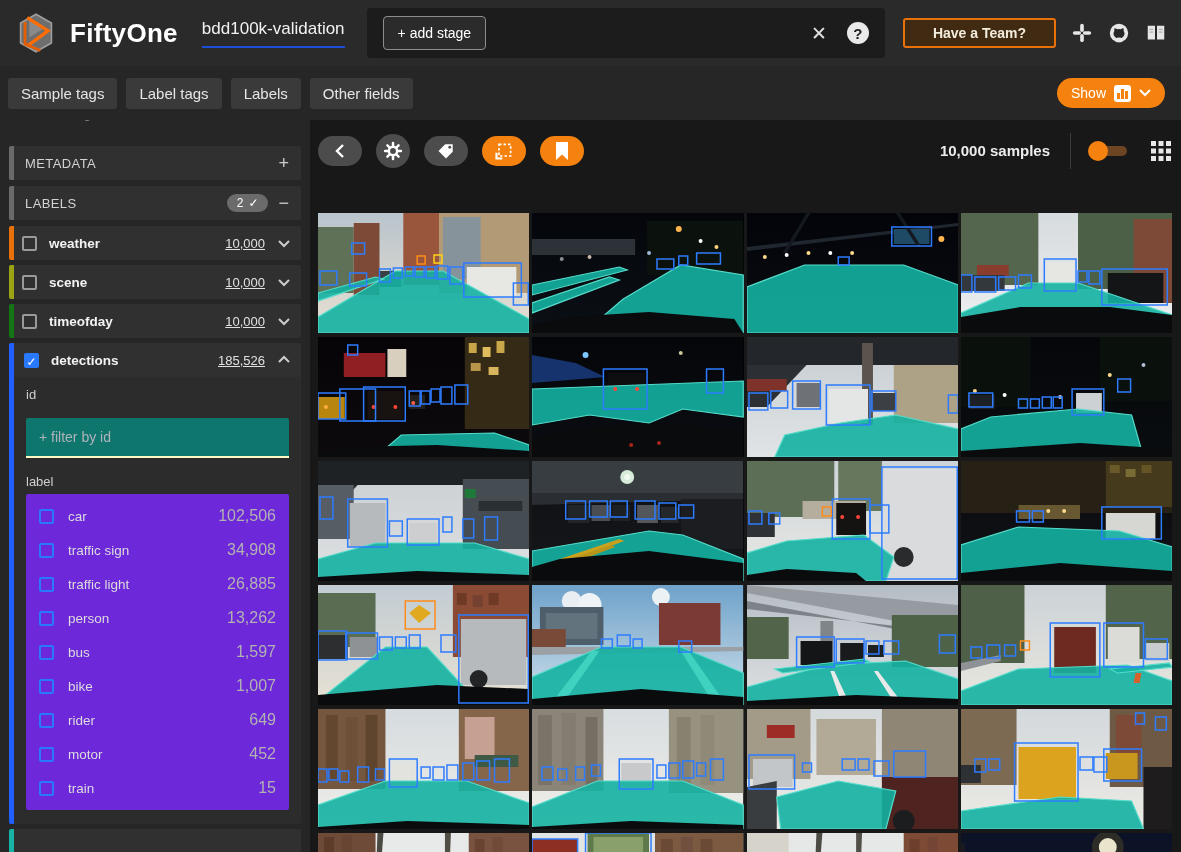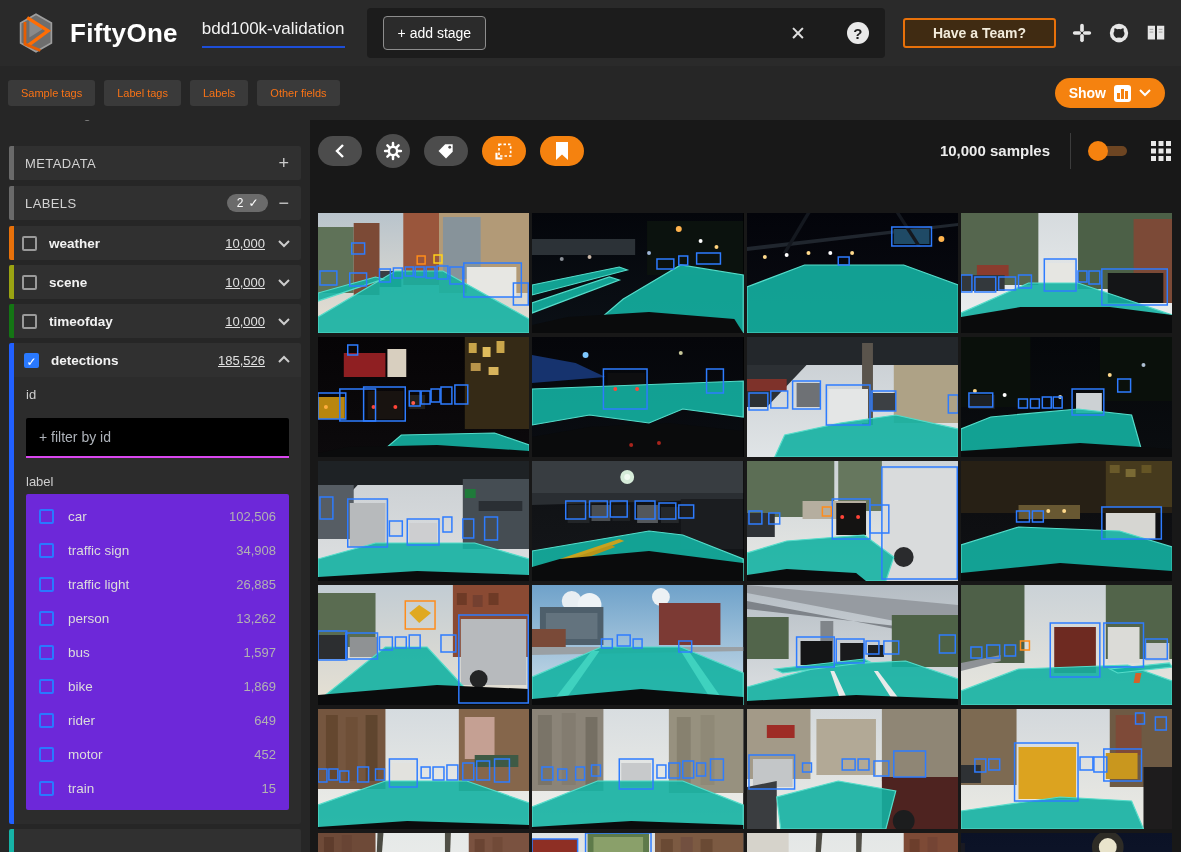--- a/index.html
+++ b/index.html
@@ -6,38 +6,38 @@
   html,body { width:1181px; height:852px; overflow:hidden; background:#262626;
     font-family:"Liberation Sans", sans-serif; color:#eee; }
 
   
   .topbar { height:66px; display:flex; align-items:center; padding:0 14px; background:#2a2a2a; }
   .logo { width:44px; height:44px; flex:none; }
   .app-title { font-size:26px; font-weight:700; color:#fff; margin-left:12px; letter-spacing:.3px; }
   .dataset { margin-left:24px; font-size:17px; color:#f2f2f2; padding-bottom:7px;
     border-bottom:2px solid #1d4ed8; }
   .stagebar { flex:1; height:50px; background:#1c1c1c; border-radius:4px; margin:0 18px 0 22px;
-    display:flex; align-items:center; padding:0 16px;gap:21px; }
+    display:flex; align-items:center; padding:0 16px; }
   .add-stage { background:#2b2b2b; border:1px solid #8d8d8d; border-radius:4px; color:#fff;
     font-size:14px; padding:8px 14px; cursor:pointer; font-family:inherit; }
   .stagebar .sp { flex:1; }
   .x-icon { color:#e0e0e0; font-size:19px; margin-right:20px; cursor:pointer; }
   .help-icon { width:22px; height:22px; border-radius:50%; background:#e9e9e9; color:#1d1d1d;
     font-weight:700; font-size:15px; display:flex; align-items:center; justify-content:center; cursor:pointer; }
   .top-right { display:flex; align-items:center; gap:15px; }
   .team-btn { background:#402b12; border:2px solid #e8710a; border-radius:3px; color:#f3ecdc;
     font-size:14px; font-weight:600; padding:5px 28px; cursor:pointer; font-family:inherit; }
   .ticon { width:22px; height:22px; display:block; }
 
   
   .tabsrow { height:54px; display:flex; align-items:center; padding:0 8px; background:#262626; gap:9px; }
-  .tab { background:#3a3a3a; color:#f97316; font-size:11px; padding:7px 13px; border-radius:3px; cursor:pointer; }
+  .tab { background:#3a3a3a; color:#e5e5e5; font-size:15px; padding:7px 13px; border-radius:3px; cursor:pointer; }
   .show-btn { margin-left:auto; margin-right:8px; background:#f5820f; border:none; border-radius:17px;
     height:30px; display:flex; align-items:center; gap:8px; padding:0 14px; color:#fff;
-    font-size:14px; font-weight:700; cursor:pointer; font-family:inherit; }
+    font-size:14px; font-weight:400; cursor:pointer; font-family:inherit; }
 
   
   .content { display:flex; height:732px; }
   .sidebar { width:310px; flex:none; background:#262626; padding:0 9px; overflow:hidden; }
   .cutrow { height:20px; overflow:hidden; position:relative; margin-bottom:6px; }
   .cutrow .inner { position:absolute; bottom:0; left:0; right:0; height:34px; display:flex;
     align-items:flex-start;flex-direction:column; }
   .cutrow .bar { align-self:stretch; }
   .cutrow .txt { color:#8a8a8a; font-size:13.5px; margin-left:10px; }
 
@@ -57,29 +57,29 @@
   .cb.blue { border-color:#2979ff; }
   .fname { margin-left:12px; font-size:13.5px; font-weight:600; color:#f2f2f2; }
   .fcount { margin-left:auto; font-size:13px; color:#e0e0e0;text-decoration:underline; }
   .chev { width:14px; height:14px; margin:0 10px 0 12px; flex:none; }
 
   .fgroup { display:flex; margin-bottom:5px; }
   .fgroup .gbar { width:5px; border-radius:2px 0 0 2px; flex:none; }
   .fgroup .gbody { flex:1; background:#2c2c2c; border-radius:0 2px 2px 0; }
   .fgroup .frow { margin:0; background:#303030; border-radius:0 2px 0 0; }
   .small-label { color:#cfcfcf; font-size:13px; margin:10px 12px 5px; }
-  .filter-input { display:block; width:calc(100% - 24px); margin:16px 12px; background:#000000;
-    border:none; border-bottom:2px solid #d946ef; border-radius:2px 2px 0 0; height:40px;
+  .filter-input { display:block; width:calc(100% - 24px); margin:16px 12px; background:#0f766e;
+    border:none; border-bottom:2px solid #fef9c3; border-radius:2px 2px 0 0; height:40px;
     color:#cfd3d9; font-size:14px; padding:0 13px; font-family:inherit; }
   .filter-input::placeholder { color:#aeb3ba; }
   .lpanel { background:#6d28d9; border-radius:2px; margin:4px 12px 14px; padding:5px 0; }
   .lrow { display:flex; align-items:center; height:34px; padding:0 13px; cursor:pointer; }
   .lrow .cb { margin-left:0; }
   .lname { margin-left:14px; font-size:13.5px; color:#dcdcdc; }
-  .lcount { margin-left:auto; font-size:13px; color:#b2b2b2; }
+  .lcount { margin-left:auto; font-size:16px; color:#b2b2b2; }
 
   
   .main { flex:1; background:#181818; display:flex; flex-direction:column;gap:32px; }
   .toolbar { height:64px; display:flex; align-items:center; padding:0 10px 0 8px; }
   .pill { height:30px; border-radius:16px; background:#4c4c4c; border:none; display:flex;
     align-items:center; justify-content:center; cursor:pointer; margin-right:14px; }
   .pill.w { width:44px; } .pill.c { width:34px; border-radius:50%; height:34px; }
   .pill.orange { background:#f5820f; }
   .t-right { margin-left:auto; display:flex; align-items:center; }
   .samples { font-size:15px; font-weight:600; color:#ececec; }
@@ -253,21 +253,21 @@
               <span class="lcount">13,262</span>
             </div>
             <div class="lrow">
               <span class="cb blue"></span>
               <span class="lname">bus</span>
               <span class="lcount">1,597</span>
             </div>
             <div class="lrow">
               <span class="cb blue"></span>
               <span class="lname">bike</span>
-              <span class="lcount">1,869</span>
+              <span class="lcount">1,007</span>
             </div>
             <div class="lrow">
               <span class="cb blue"></span>
               <span class="lname">rider</span>
               <span class="lcount">649</span>
             </div>
             <div class="lrow">
               <span class="cb blue"></span>
               <span class="lname">motor</span>
               <span class="lcount">452</span>

